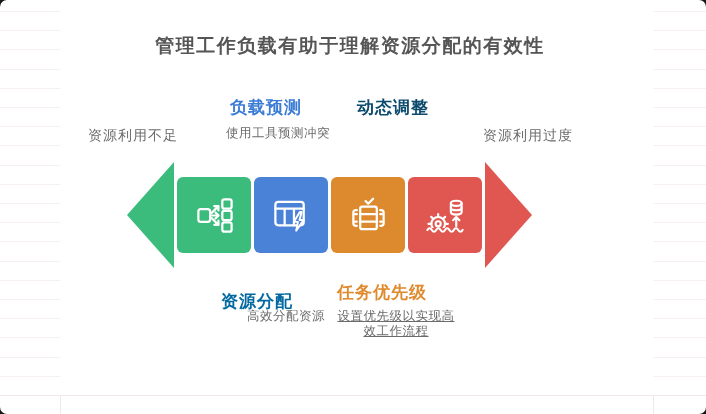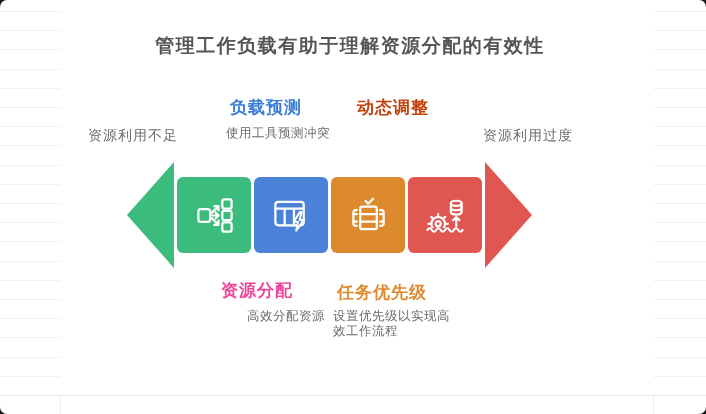--- a/index.html
+++ b/index.html
@@ -53,21 +53,21 @@
   }
   .subtext {
     position:absolute;
     transform:translateX(-50%);
     font-size:12.5px; color:#6b6b6b;
     letter-spacing:0.5px;
     white-space:nowrap;
     line-height:1.22;
     margin-left:14px;
   }
-  .subtext.wrap { white-space:normal; width:126px; text-align:left; }
+  .subtext.wrap { white-space:normal; width:126px; text-align:center;text-decoration:underline; }
 
   .side-label {
     position:absolute;
     transform:translateX(-50%);
     font-size:14px; color:#6b6b6b;
     letter-spacing:1px;
     white-space:nowrap;
   }
 
   
@@ -97,21 +97,21 @@
   <div class="grid-vline v1"></div>
   <div class="grid-vline v2"></div>
 
   <div class="canvas">
 
     <div class="title" style="color: rgb(85, 85, 85);">管理工作负载有助于理解资源分配的有效性</div>
 
     <div class="heading" style="left: 266px; top: 96px; color: rgb(58, 124, 213);">负载预测</div>
     <div class="subtext" style="left:264px; top:126px;">使用工具预测冲突</div>
 
-    <div class="heading" style="left: 393px; top: 96px; color: #c2410c;">动态调整</div>
+    <div class="heading" style="left: 393px; top: 96px; color: #0c4a6e;">动态调整</div>
 
     <div class="side-label" style="left:133px; top:127px;">资源利用不足</div>
     <div class="side-label" style="left:528px; top:127px;">资源利用过度</div>
 
     <div class="arrow-row">
 
       <div class="arrow-head left" style="border-right-color: rgb(59, 188, 125);"></div>
 
       <div class="seg" style="background-color: rgb(59, 188, 125); color: rgb(59, 188, 125);">
         <span>
@@ -162,20 +162,20 @@
             <path d="M14.5 23.5 V20.5 M9.6 25.6 L7.4 23.4 M19.4 25.6 L21.6 23.4 M7.5 30.5 H4.5 M21.5 30.5 H24.5"></path>
             <rect x="1" y="34.8" width="42" height="9" fill="currentColor" stroke="none"></rect>
             <path d="M3.5 36.8 q2.2 -3.6 4.5 0 t4.5 0 t4.5 0 t4.5 0 t4.5 0 t4.5 0 t4.5 0 t4.5 0"></path>
           </svg>
         </span>
       </div>
 
       <div class="arrow-head right" style="border-left-color: rgb(224, 87, 82);"></div>
     </div>
 
-    <div class="heading" style="left: 257px; top: 279px; color: #ec4899;">资源分配</div>
+    <div class="heading" style="left: 257px; top: 290px; color: #0369a1;">资源分配</div>
     <div class="subtext" style="left:272px; top:309px;">高效分配资源</div>
 
     <div class="heading" style="left: 382px; top: 281px; color: rgb(224, 138, 46);">任务优先级</div>
     <div class="subtext wrap" style="left:382px; top:309px;">设置优先级以实现高效工作流程</div>
 
   </div>
 </div>
 
 </body></html>

